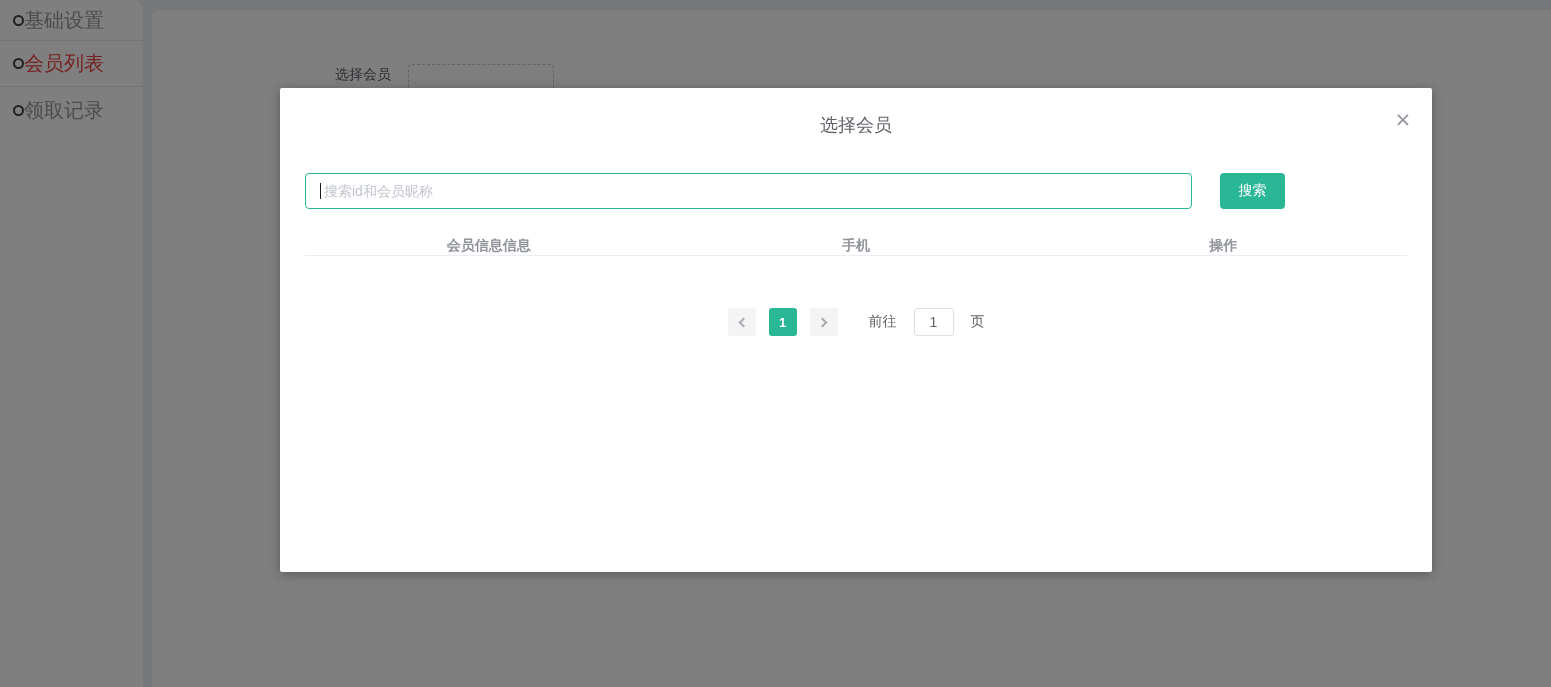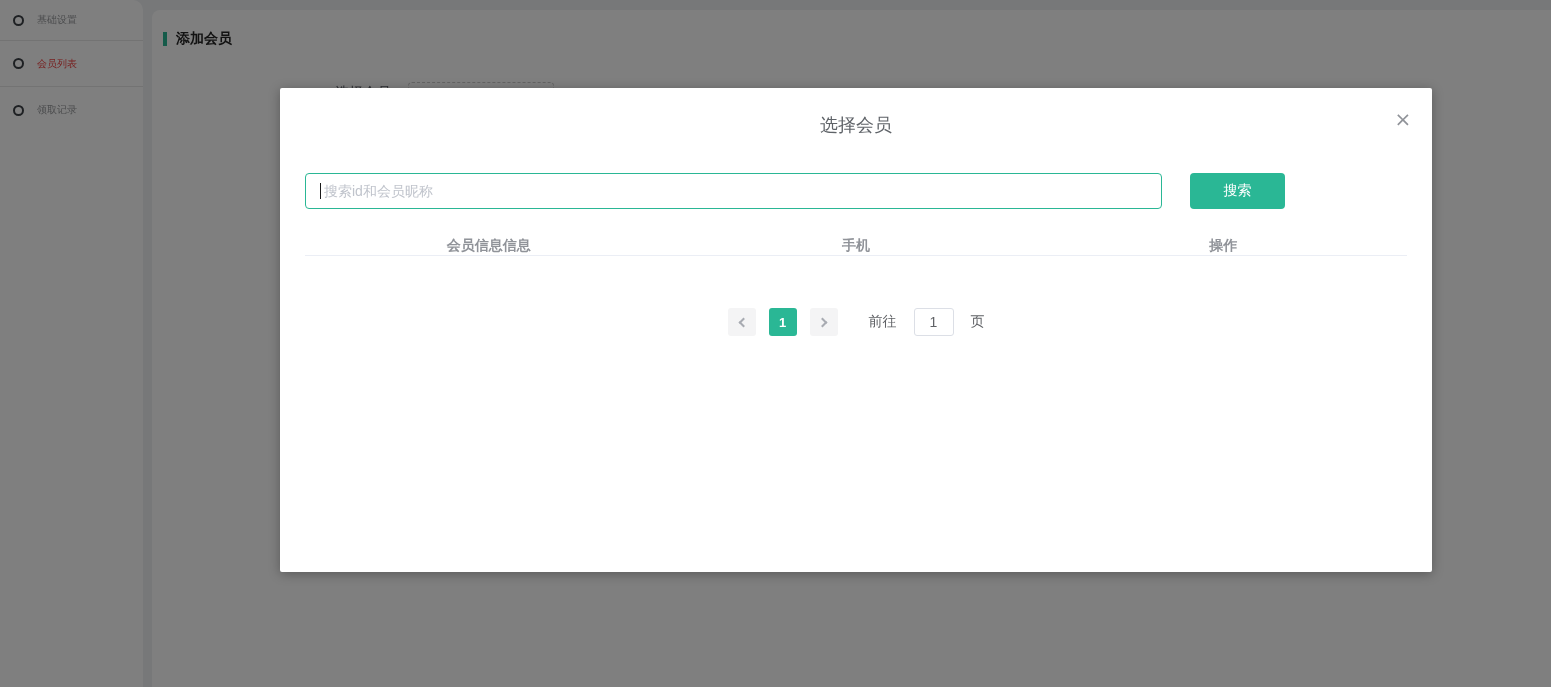--- a/index.html
+++ b/index.html
@@ -16,23 +16,23 @@
 
   .sidebar {
     width: 143px; height: 100%;
     background: #ffffff;
     border-top-right-radius: 10px;
     flex-shrink: 0;
   }
   .side-item {
     height: 46px;
     display: flex; align-items: center;
-    padding-left: 13px; gap: 13px;
+    padding-left: 13px; 
     border-bottom: 1px solid #e7e7e7;
-    font-size: 10px; color: #97999c;
+    font-size: 20px; color: #97999c;
     cursor: pointer;
   }
   .side-item:first-child { height: 41px; }
   .side-item:last-child { border-bottom: none; }
   .side-item.active { color: #ef4444; }
   .circle-icon {
     width: 11px; height: 11px;
     border: 2px solid #3c4146; border-radius: 50%;
     flex-shrink: 0;
   }
@@ -105,21 +105,21 @@
     font-size: 14px; color: #606266;
     outline: none;
     font-family: "Liberation Sans", "DejaVu Sans", sans-serif;
   }
   .search-input::placeholder { color: #c0c4cc; }
   .caret {
     position: absolute; left: 15px; top: 10px;
     width: 1px; height: 16px; background: #1a1a1a;
   }
   .search-btn {
-    width: 95px; height: 36px;
+    width: 65px; height: 36px;
     background: #2ab795; color: #ffffff;
     border: none; border-radius: 4px;
     font-size: 14px; cursor: pointer;
     font-family: Liberation Mono, monospace;
   }
 
   .table-header {
     margin: 13px 25px 0 25px;
     height: 34px;
     display: flex; align-items: flex-end;
@@ -187,24 +187,20 @@
       <span>会员列表</span>
     </div>
     <div class="side-item">
       <span class="circle-icon"></span>
       <span>领取记录</span>
     </div>
   </aside>
 
   <main class="content">
     <div class="card">
-      <div class="section-title">
-        <span class="title-bar"></span>
-        <span>添加会员</span>
-      </div>
       <div class="form-row">
         <span class="form-label">选择会员</span>
         <div class="dashed-box"></div>
       </div>
     </div>
   </main>
 </div>
 
 <div class="overlay"></div>
 

